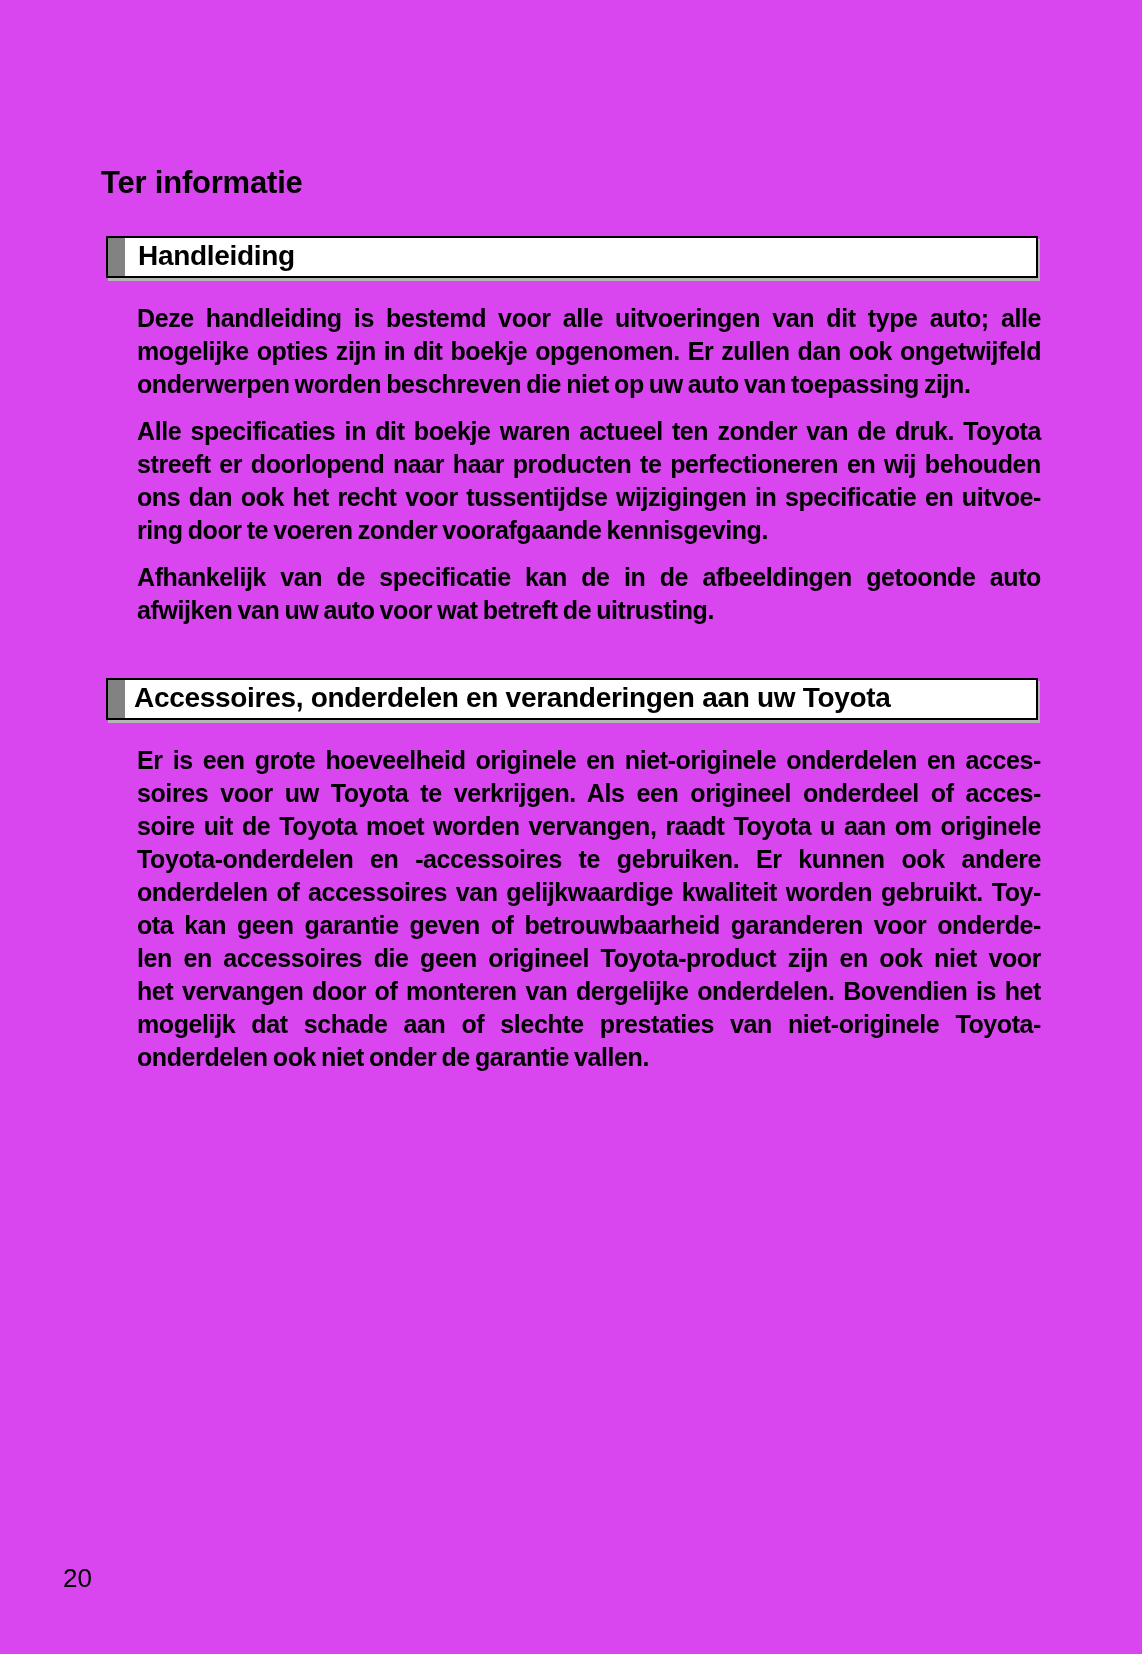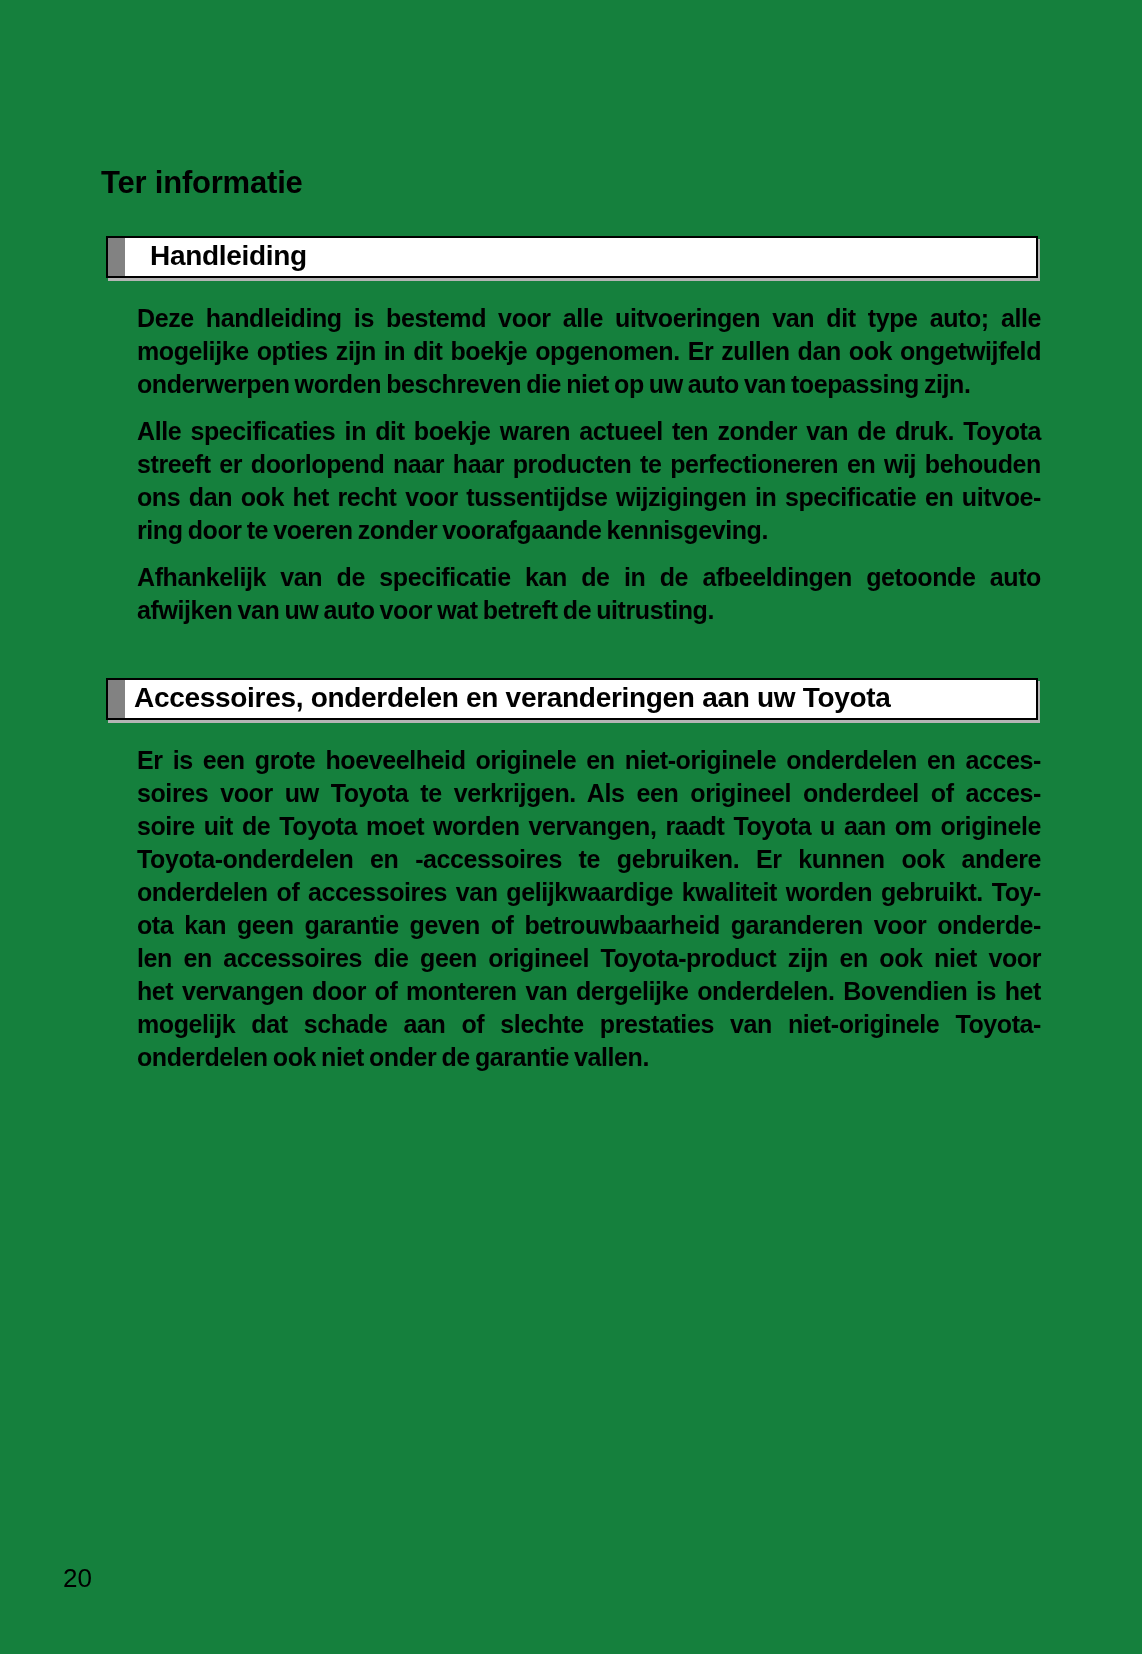--- a/index.html
+++ b/index.html
@@ -1,19 +1,19 @@
 <!DOCTYPE html>
 <html><head>
 <meta charset="utf-8">
 <style>
   html,body{margin:0;padding:0;background:#fff;}
   .page{
     position:relative;
     width:1142px;height:1654px;
-    background:#15803d;
+    background:#d946ef;
     color:#000;
     font-family:"Liberation Sans", sans-serif;
     overflow:hidden;
   }
   .title{
     position:absolute;
     left:101px;top:144px;
     font-size:31px;
     font-weight:bold;
     letter-spacing:-0.2px;
@@ -74,21 +74,21 @@
 </style>
 </head>
 <body>
 
 <div class="page">
   <h1 class="title">Ter informatie</h1>
   <div id="sections">
       <section class="section sec-0">
         <div class="secbox">
           <span class="accent-bar"></span>
-          <h2 class="htext" style="margin: 16px;">Handleiding</h2>
+          <h2 class="htext" style="margin: 4px;">Handleiding</h2>
         </div>
         <div class="paras">
           <div class="para">
             <div class="line">Deze handleiding is bestemd voor alle uitvoeringen van dit type auto; alle</div>
             <div class="line">mogelijke opties zijn in dit boekje opgenomen. Er zullen dan ook ongetwijfeld</div>
             <div class="line last">onderwerpen worden beschreven die niet op uw auto van toepassing zijn.</div>
           </div>
           <div class="para">
             <div class="line">Alle specificaties in dit boekje waren actueel ten zonder van de druk. Toyota</div>
             <div class="line">streeft er doorlopend naar haar producten te perfectioneren en wij behouden</div>

